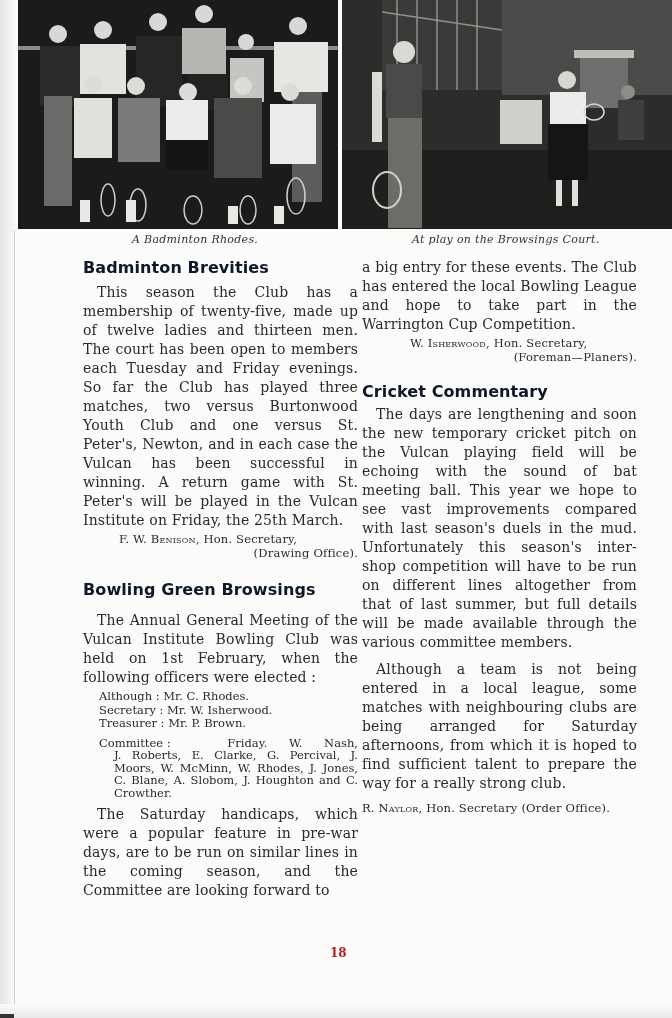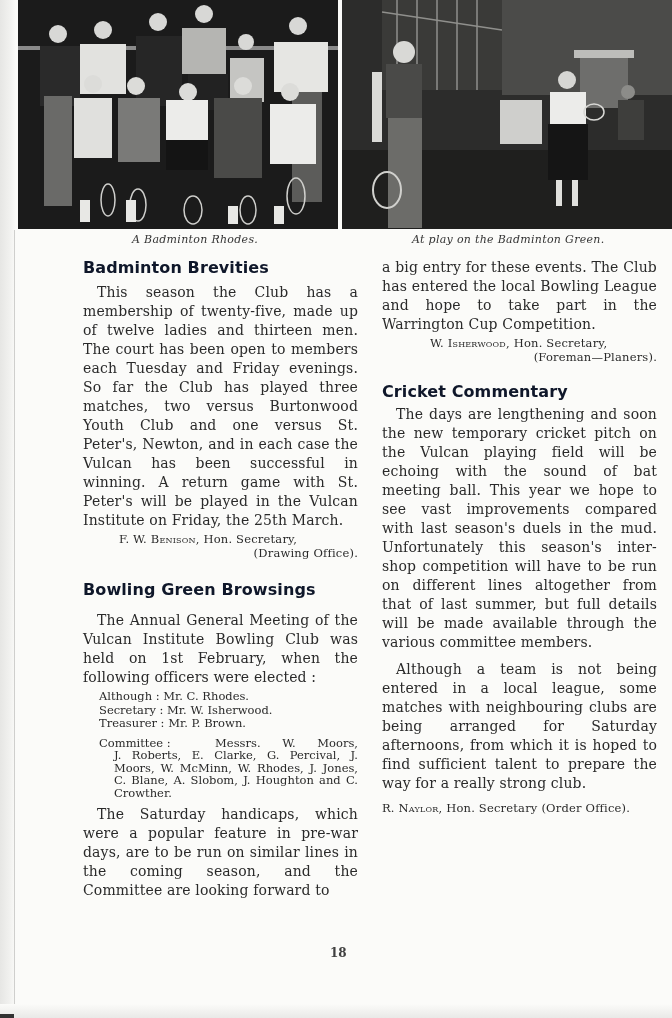--- a/index.html
+++ b/index.html
@@ -30,42 +30,42 @@
   .caption {
     position: absolute; top: 233px; font-style: italic; font-size: 11px;
     letter-spacing: 0.3px; color: #333;
   }
   .caption-left { left: 132px; }
   .caption-right { left: 412px; }
 
   
   .col { position: absolute; top: 258px; width: 275px; }
   .col-left { left: 83px; }
-  .col-right { left: 362px; margin-left: 20px; }
+  .col-right { left: 362px; }
 
   h2 {
     font-family: "DejaVu Sans", "Liberation Sans", sans-serif;
     font-weight: bold; font-size: 16px; margin: 0; color: #0f172a; letter-spacing: 0.1px;
   }
   p.body {
     margin: 0; font-size: 14px; line-height: 19px; text-align: justify;
     text-indent: 14px; letter-spacing: 0.15px;
   }
   p.cont { text-indent: 0; }
   .sig {
     font-size: 11.5px; line-height: 14px; margin: 2px 0 0 0; letter-spacing: 0.2px;
   }
   .sig .sc { font-variant: small-caps; }
   .sig-line1 { padding-left: 36px; }
   .sig-line2 { text-align: right; }
   .officers { font-size: 11.5px; line-height: 13.5px; margin: 3px 0 6px 16px; }
   .committee { font-size: 11.5px; line-height: 12.5px; margin: 3px 0 6px 16px; text-align: justify; }
   .committee .indent { padding-left: 15px; display: block; }
   .page-number {
-    position: absolute; top: 946px; left: 330px; font-size: 12px; font-weight: bold; color: #404040;
+    position: absolute; top: 946px; left: 330px; font-size: 12px; font-weight: bold; color: #b91c1c;
   }
 </style>
 </head>
 <body>
 
 <div class="gutter"></div>
 <div class="gutter-line"></div>
 
 <div class="photo photo-left">
   <svg viewBox="0 0 320 229" preserveAspectRatio="none">
@@ -152,21 +152,21 @@
     <rect x="214" y="180" width="6" height="26" fill="#e0e0dd"></rect>
     <rect x="230" y="180" width="6" height="26" fill="#e0e0dd"></rect>
     <ellipse cx="252" cy="112" rx="10" ry="8" fill="none" stroke="#d8d8d5" stroke-width="1.5"></ellipse>
 
     <circle cx="286" cy="92" r="7" fill="#8c8c89"></circle>
     <rect x="276" y="100" width="26" height="40" fill="#3e3e3c"></rect>
   </svg>
 </div>
 
 <div class="caption caption-left">A Badminton Rhodes.</div>
-<div class="caption caption-right">At play on the Badminton Green.</div>
+<div class="caption caption-right">At play on the Browsings Court.</div>
 
 <div class="col col-left">
   <section>
     <h2>Badminton Brevities</h2>
     <p class="body" style="margin-top:6px">This season the Club has a membership of twenty-five, made up of twelve ladies and thirteen men. The court has been open to members each Tuesday and Friday evenings. So far the Club has played three matches, two versus Burtonwood Youth Club and one versus St. Peter's, Newton, and in each case the Vulcan has been successful in winning. A return game with St. Peter's will be played in the Vulcan Institute on Friday, the 25th March.</p>
     <div class="sig">
       <div class="sig-line1">
         <span class="sc">F. W. Benison</span><span>, Hon. Secretary,</span>
       </div>
       <div class="sig-line2">(Drawing Office).</div>
@@ -177,21 +177,21 @@
     <h2>Bowling Green Browsings</h2>
     <p class="body" style="margin-top:12px">The Annual General Meeting of the Vulcan Institute Bowling Club was held on 1st February, when the following officers were elected :</p>
     <div class="officers">
       <div><span>Although :</span> <span>Mr. C. Rhodes.</span></div>
       <div><span>Secretary :</span> <span>Mr. W. Isherwood.</span></div>
       <div><span>Treasurer :</span> <span>Mr. P. Brown.</span></div>
     </div>
     <div class="committee">
       <div style="display:flex;justify-content:space-between">
         <span>Committee :</span>
-        <span style="word-spacing:18px">Messrs. W. Moors,</span>
+        <span style="word-spacing:18px">Friday. W. Nash,</span>
       </div>
       <span class="indent">J. Roberts, E. Clarke, G. Percival, J. Moors, W. McMinn, W. Rhodes, J. Jones, C. Blane, A. Slobom, J. Houghton and C. Crowther.</span>
     </div>
     <p class="body">The Saturday handicaps, which were a popular feature in pre-war days, are to be run on similar lines in the coming season, and the Committee are looking forward to</p>
   </section>
 </div>
 
 <div class="col col-right">
   <p class="body cont">a big entry for these events. The Club has entered the local Bowling League and hope to take part in the Warrington Cup Competition.</p>
   <div class="sig">

